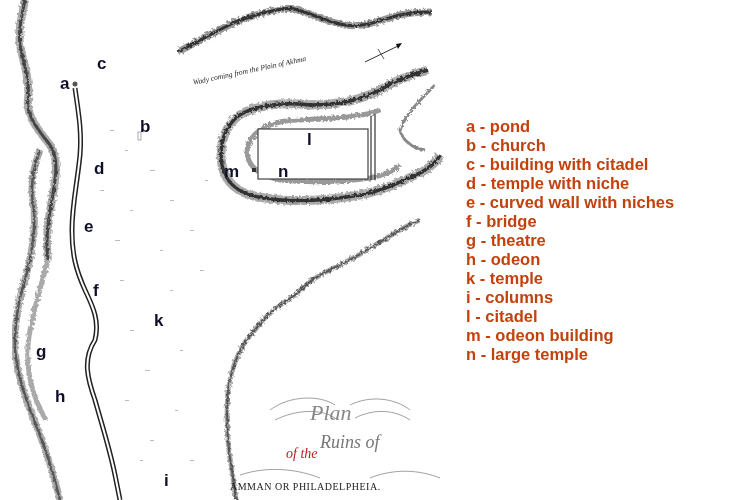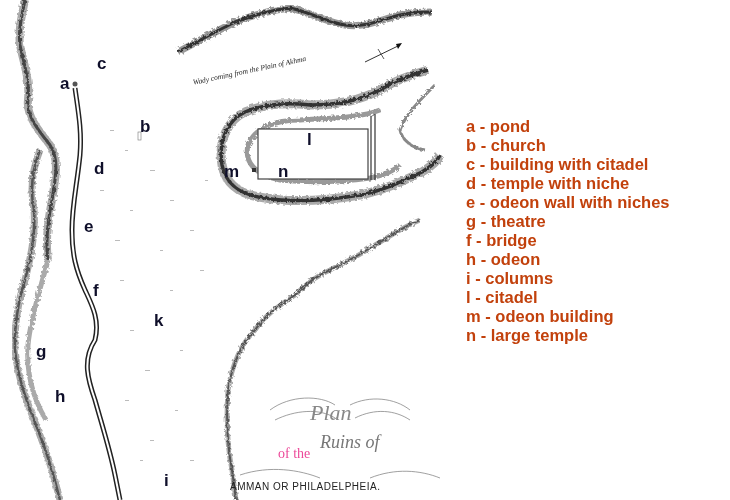--- a/index.html
+++ b/index.html
@@ -3,23 +3,23 @@
 <meta charset="utf-8">
 <style>
   html,body{margin:0;padding:0;background:#fff;}
   body{width:730px;height:500px;position:relative;overflow:hidden;font-family:"Liberation Sans",sans-serif;}
   #map{position:absolute;left:0;top:0;width:450px;height:500px;}
   .lbl{position:absolute;font-family:"Liberation Sans",sans-serif;font-weight:bold;font-size:17px;color:#0f0f2a;line-height:1;}
   #legend{position:absolute;left:466px;top:117px;}
   .leg-item{font-family:"Liberation Sans",sans-serif;font-weight:bold;font-size:16.5px;color:#c2410c;height:19px;line-height:19px;white-space:nowrap;}
   .wady{position:absolute;left:192px;top:78px;font-family:"Liberation Serif",serif;font-style:italic;font-size:7.5px;color:#222;transform:rotate(-12deg);transform-origin:left top;white-space:nowrap;}
   .cart1{position:absolute;left:310px;top:400px;font-family:"Liberation Serif",serif;font-style:italic;font-size:22px;color:#888;}
-  .cart2{position:absolute;left:278px;top:446px;font-family:"Liberation Serif",serif;font-size:14px;color:#ec4899;}
+  .cart2{position:absolute;left:286px;top:446px;font-family:"Liberation Serif",serif;font-style:italic;font-size:14px;color:#b91c1c;}
   .cart3{position:absolute;left:320px;top:432px;font-family:"Liberation Serif",serif;font-style:italic;font-size:18px;color:#777;}
-  .cart4{position:absolute;left:230px;top:481px;font-family:Liberation Sans, sans-serif;font-size:10px;letter-spacing:0.5px;color:#222;white-space:nowrap;}
+  .cart4{position:absolute;left:230px;top:481px;font-family:Liberation Serif, serif;font-size:10px;letter-spacing:0.5px;color:#222;white-space:nowrap;}
 </style>
 </head>
 <body>
 
 <svg id="map" viewBox="0 0 450 500" xmlns="http://www.w3.org/2000/svg">
   <defs>
     <filter id="rough" x="-5%" y="-5%" width="110%" height="110%">
       <feTurbulence type="fractalNoise" baseFrequency="0.35" numOctaves="2" seed="3"></feTurbulence>
       <feDisplacementMap in="SourceGraphic" scale="4"></feDisplacementMap>
     </filter>
@@ -121,21 +121,22 @@
 <div class="lbl" style="left:164px;top:472px;">i</div>
 <div class="lbl" style="left:307px;top:131px;">l</div>
 <div class="lbl" style="left:224px;top:163px;">m</div>
 <div class="lbl" style="left:278px;top:163px;">n</div>
 
 <div id="legend">
   <div class="leg-item">a - pond</div>
   <div class="leg-item">b - church</div>
   <div class="leg-item">c - building with citadel</div>
   <div class="leg-item">d - temple with niche</div>
-  <div class="leg-item">e - odeon wall with niches</div>
+  <div class="leg-item">e - curved wall with niches</div>
+  <div class="leg-item">f - bridge</div>
   <div class="leg-item">g - theatre</div>
-  <div class="leg-item">f - bridge</div>
   <div class="leg-item">h - odeon</div>
+  <div class="leg-item">k - temple</div>
   <div class="leg-item">i - columns</div>
   <div class="leg-item">l - citadel</div>
   <div class="leg-item">m - odeon building</div>
   <div class="leg-item">n - large temple</div>
 </div>
 
 </body></html>

